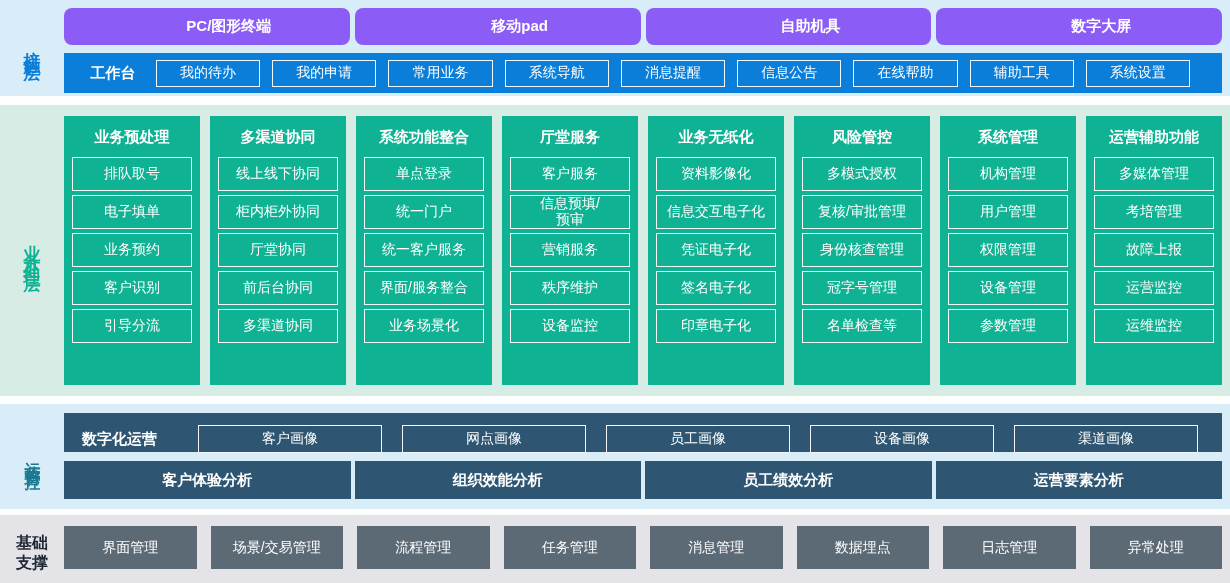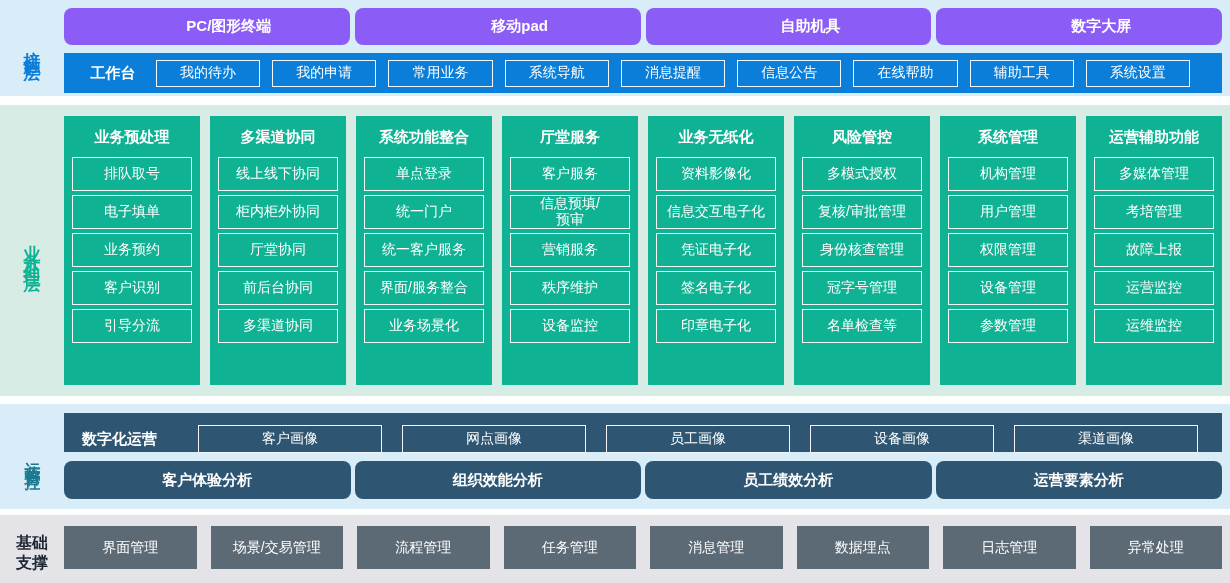--- a/index.html
+++ b/index.html
@@ -41,21 +41,21 @@
 
   
   .sec-ops { height:105px; background:#d9edf8; }
   .sec-ops .v-label { color:#1b7a90; font-size:16px; letter-spacing:4px; }
   .ops-bar { margin-top:9px; height:39px; background:#2e5673; display:flex; align-items:center;
              padding:13px 24px 0 18px; gap:20px; }
   .ops-label { color:#fff; font-weight:bold; font-size:15px; flex:0 0 96px; }
   .ops-item { flex:1; height:28px; border:1px solid #f2f6fa; color:#fff; font-size:14px;
               display:flex; align-items:center; justify-content:center; cursor:pointer; }
   .ana-row { margin-top:9px; height:38px; display:flex; gap:4px; }
-  .ana-btn { flex:1; background:#2e5673; border-radius:8px; color:#fff; font-weight:bold; font-size:15px;
+  .ana-btn { flex:1; background:#2e5673; border-radius:0; color:#fff; font-weight:bold; font-size:15px;
              display:flex; align-items:center; justify-content:center; cursor:pointer; }
 
   
   .sec-fnd { height:76px; background:#e4e4e8; }
   .h-label { font-weight:bold; font-size:16px; color:#1c2532; line-height:1.25; text-align:center;
              white-space:pre-line; }
   .fnd-row { margin-top:11px; height:43px; display:flex; gap:14px; }
   .fnd-item { flex:1; background:#5c6a75; color:#fff; font-size:14px;
               display:flex; align-items:center; justify-content:center; cursor:pointer; }
 </style>

